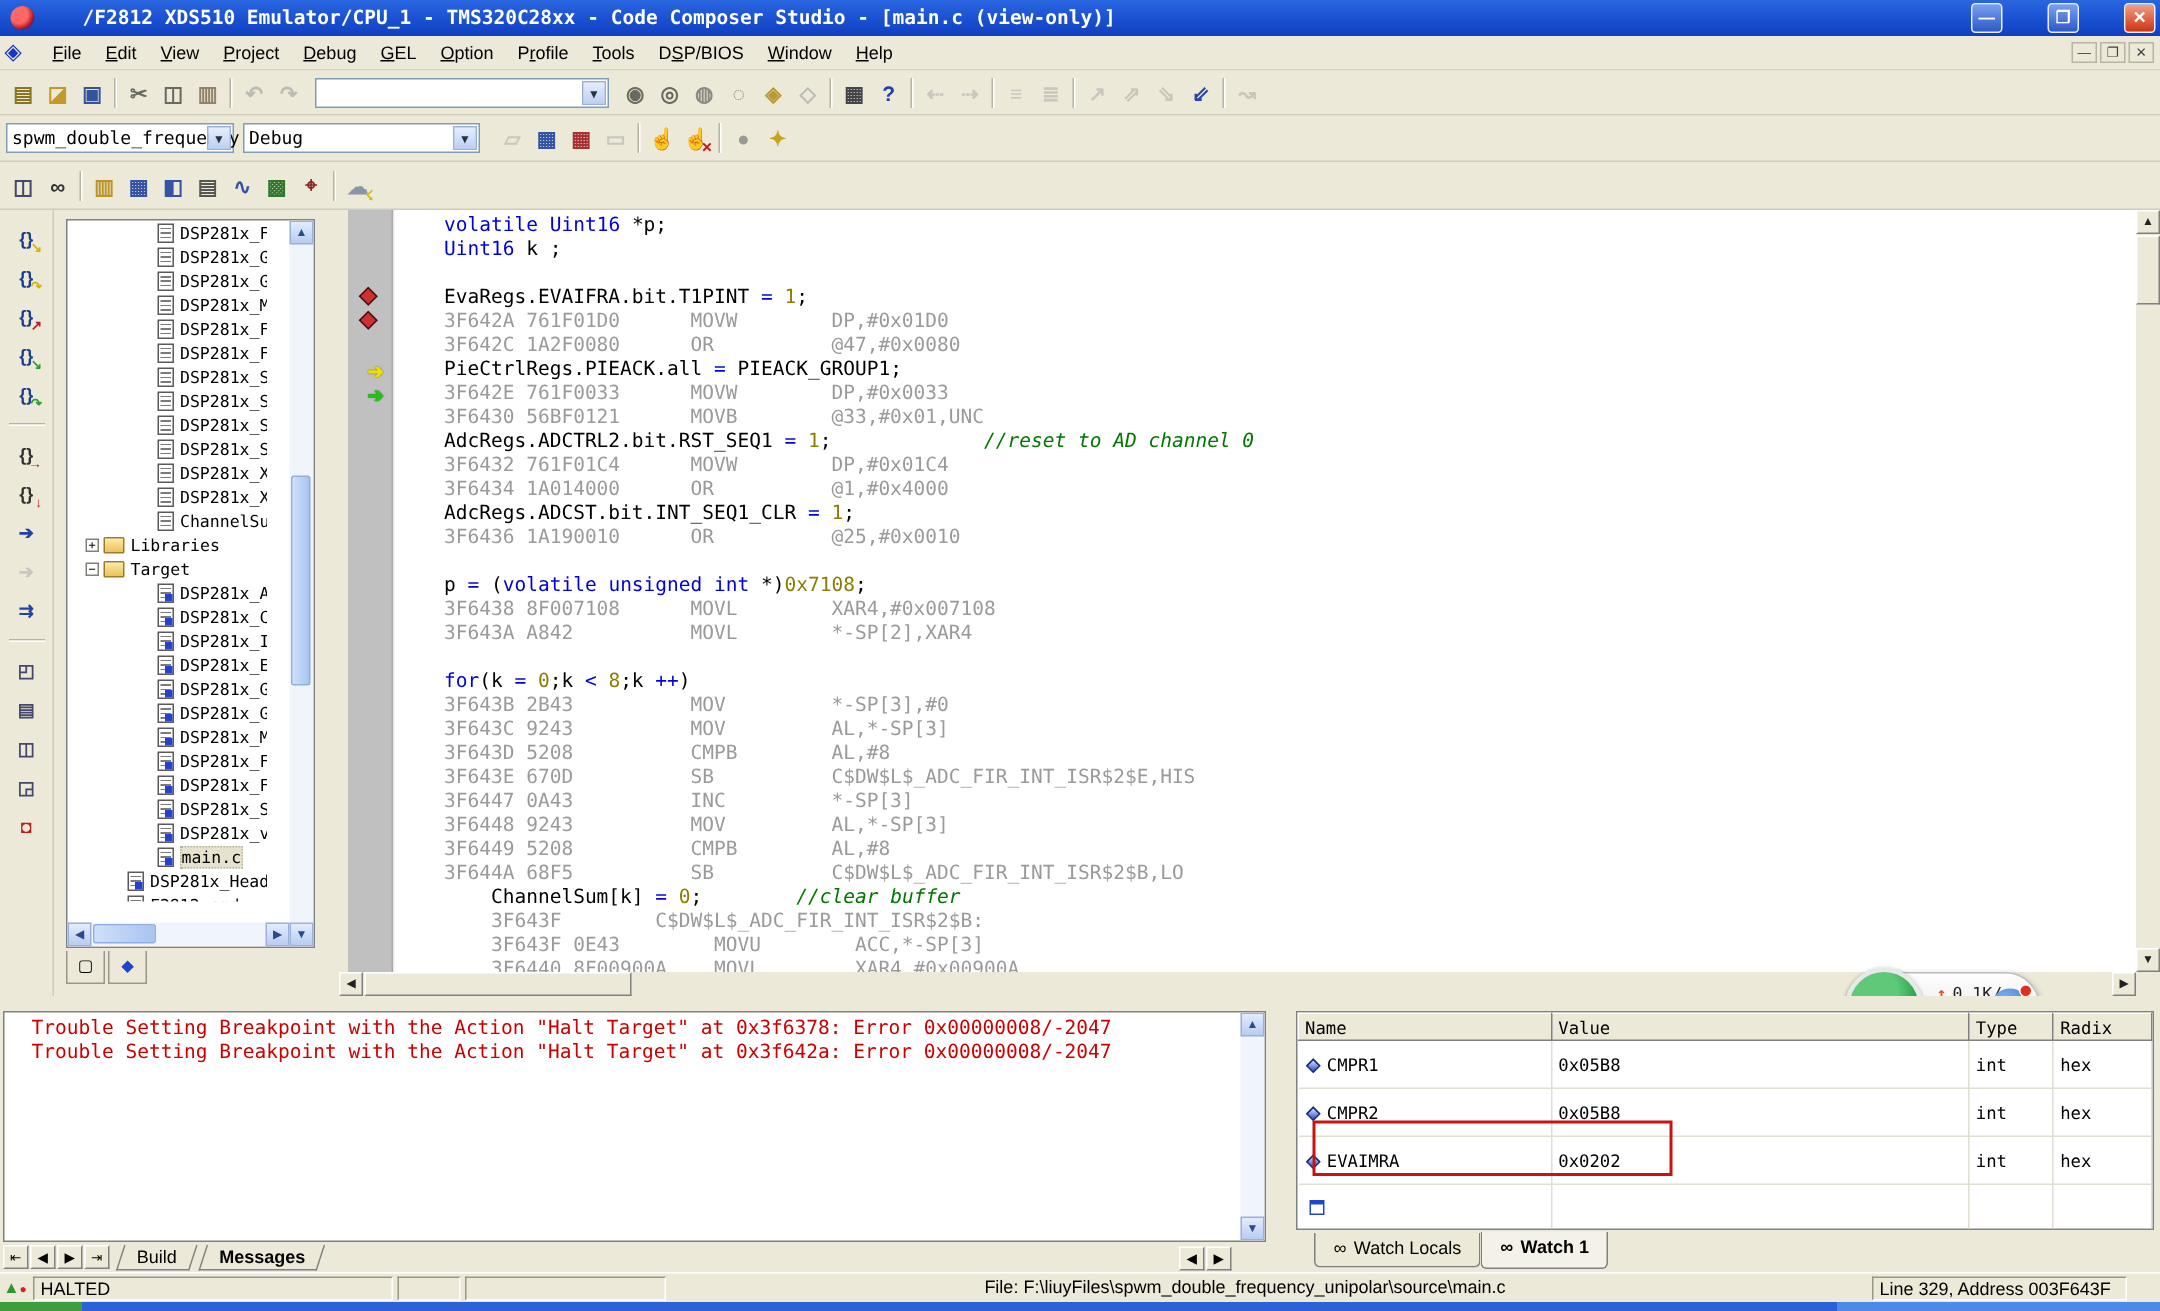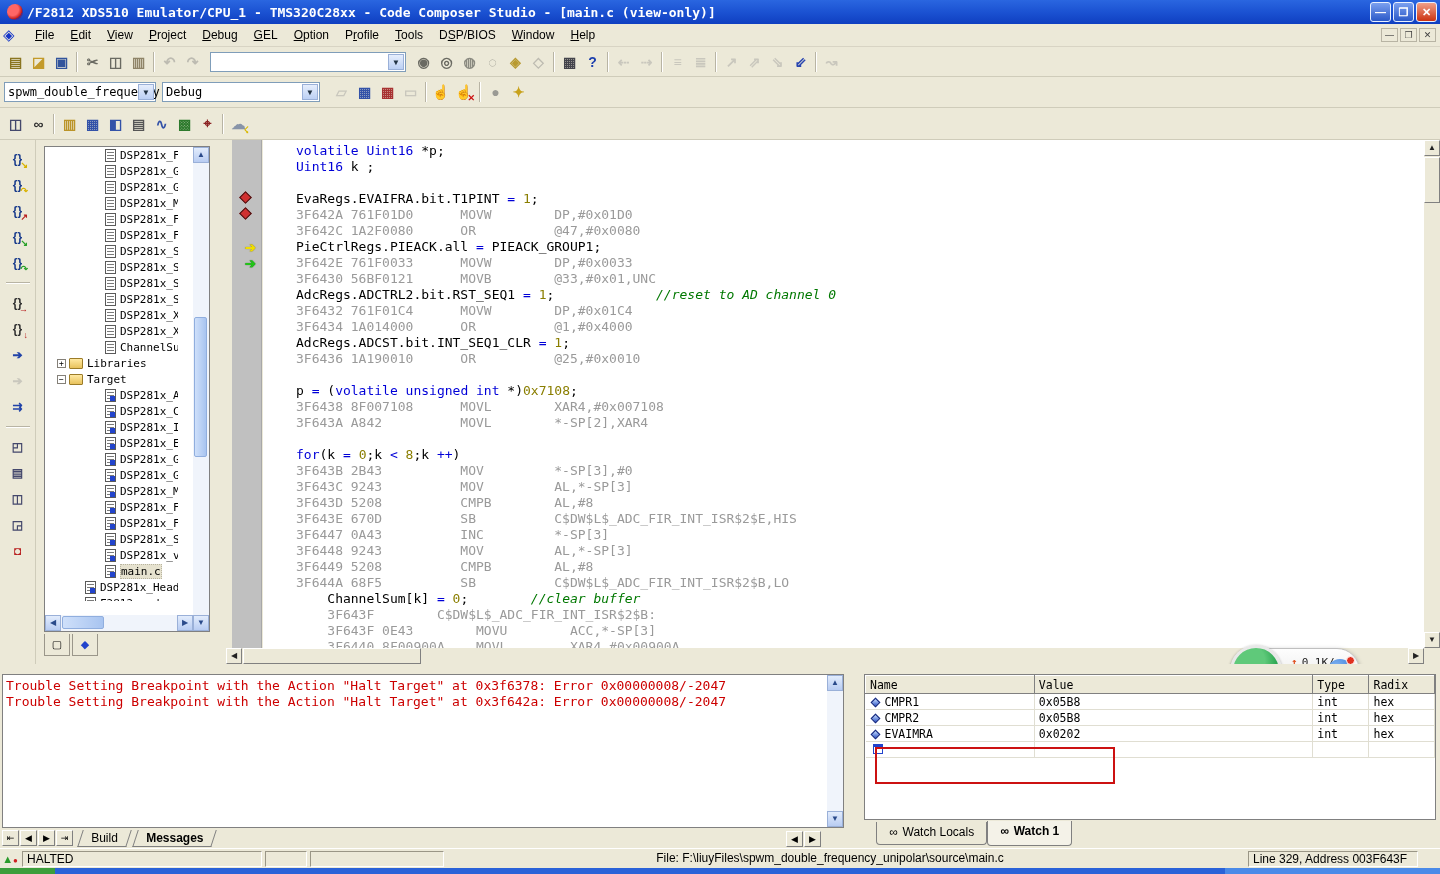--- a/index.html
+++ b/index.html
@@ -2,21 +2,21 @@
 <html><head>
 <meta charset="utf-8">
 <style>
   * { margin:0; padding:0; box-sizing:border-box; }
   html,body { width:1440px; height:874px; overflow:hidden; }
   body { font-family:"Liberation Sans", sans-serif; font-size:12px; background:#ece9d8; position:relative; }
 
   
   #titlebar { position:absolute; left:0; top:0; width:1440px; height:24px;
     background:linear-gradient(180deg,#2a66e0 0%,#1b52d2 50%,#0f3fc0 100%);
-    display:flex; align-items:center; padding:0 3px; }
+    display:flex; align-items:center; padding:0 3px;gap:28px; }
   #app-icon { width:16px; height:16px; margin:0 4px; border-radius:8px;
     background:radial-gradient(circle at 35% 35%, #ff6666 0 40%, #c01818 65%, #5a2a7a 66% 100%); }
   #title-text { color:#fff; font-weight:bold; font-size:13px; font-family:"DejaVu Sans Mono", monospace; white-space:nowrap; overflow:hidden; flex:1; }
   .win-btn { width:21px; height:20px; margin-left:2px; border-radius:3px; border:1px solid #e8f0ff;
     background:linear-gradient(#7ba0ef,#2a59c8); color:#fff; font-size:11px; line-height:18px; text-align:center; font-weight:bold; }
   .win-btn.close { background:linear-gradient(#f0a088,#cc3311); }
 
   
   #menubar { position:absolute; left:0; top:24px; width:1440px; height:23px; background:#ece9d8;
     border-bottom:1px solid #d8d4c4; display:flex; align-items:center; }
@@ -108,37 +108,37 @@
   #rate-up { top:7px; } #rate-up .arr { color:#e05020; }
   #rate-down { top:24px; } #rate-down .arr { color:#2aa040; }
   #widget-btn { position:absolute; right:6px; top:10px; width:26px; height:26px; border-radius:50%;
     background:radial-gradient(circle at 35% 30%, #7fb2f2, #2a6fd0); color:#fff; text-align:center; line-height:26px; font-size:13px; }
   #widget-badge { position:absolute; right:4px; top:7px; width:9px; height:9px; border-radius:50%; background:#e03020; border:1px solid #fff; }
 
   
   #hsplit { position:absolute; left:0; top:664px; width:1440px; height:8px; background:#ece9d8; }
   #bottom { position:absolute; left:0; top:672px; width:1440px; height:176px; background:#ece9d8; }
   #output-box { position:absolute; left:2px; top:2px; width:842px; height:154px; background:#fff; border:1px solid #808080; overflow:hidden; }
-  .out-line { font-family:"DejaVu Sans Mono", monospace; font-size:13px; line-height:16px; color:#cc0000; white-space:pre; padding-left:3px; }
+  .out-line { font-family:"DejaVu Sans Mono", monospace; font-size:13px; line-height:16px; color:#cc0000; white-space:pre; padding-left:18px; }
   #output-vscroll { position:absolute; right:0; top:0; width:16px; height:152px; background:#f0f4fb; }
   #bottom-tabs { position:absolute; left:2px; top:158px; height:18px; display:flex; align-items:flex-start; }
   .nav-btn { width:17px; height:16px; background:#ece9d8; border:1px solid; border-color:#fff #808080 #808080 #fff;
     font-size:9px; text-align:center; line-height:14px; margin-right:1px; }
   .btab { height:17px; padding:1px 10px 0; border:1px solid #808080; border-top:none; background:#ece9d8;
     transform:skewX(-18deg); margin-left:6px; }
   .btab > span { display:inline-block; transform:skewX(18deg); font-size:12px; }
   .btab.active > span { font-weight:bold; }
   #mini-hscroll { position:absolute; left:786px; top:159px; display:flex; }
 
   
   #watch-panel { position:absolute; left:864px; top:2px; width:572px; height:146px; background:#fff; border:1px solid #808080; overflow:hidden; }
   #watch-table { width:100%; border-collapse:collapse; font-family:"DejaVu Sans Mono", monospace; font-size:11.5px; }
   #watch-table th { background:#ece9d8; border:1px solid; border-color:#fff #808080 #808080 #fff;
     font-weight:normal; text-align:left; padding:1px 4px; height:18px; }
-  #watch-table td { border-bottom:1px solid #e0ded2; border-right:1px solid #e0ded2; padding:0 4px; height:16px; white-space:nowrap; }
+  #watch-table td { border-bottom:1px solid #e0ded2; border-right:1px solid #e0ded2; padding:0 4px; height:32px; white-space:nowrap; }
   .gem { display:inline-block; width:7px; height:7px; transform:rotate(45deg); margin:0 6px 0 2px;
     background:linear-gradient(135deg,#cfe4ff,#2a52c8); border:1px solid #1a2a7a; }
   .val-red { color:#d00000; }
   #watch-highlight { position:absolute; left:10px; top:72px; width:240px; height:37px; border:2px solid #cc1111; pointer-events:none; }
   .add-watch { display:inline-block; width:10px; height:10px; border:1px solid #2244cc; border-top:3px solid #2244cc; margin-left:3px; }
   #watch-tabs { position:absolute; left:876px; top:150px; display:flex; }
   .wtab { height:23px; padding:3px 12px 0; border:1px solid #808080; border-top:none; background:#ece9d8;
     border-radius:0 0 4px 4px; font-size:12px; display:flex; align-items:flex-start; }
   .wtab.active { font-weight:bold; background:#f4f2e8; position:relative; top:-1px; height:25px; }
   .wtab .glyph { margin-right:5px; font-style:italic; }

